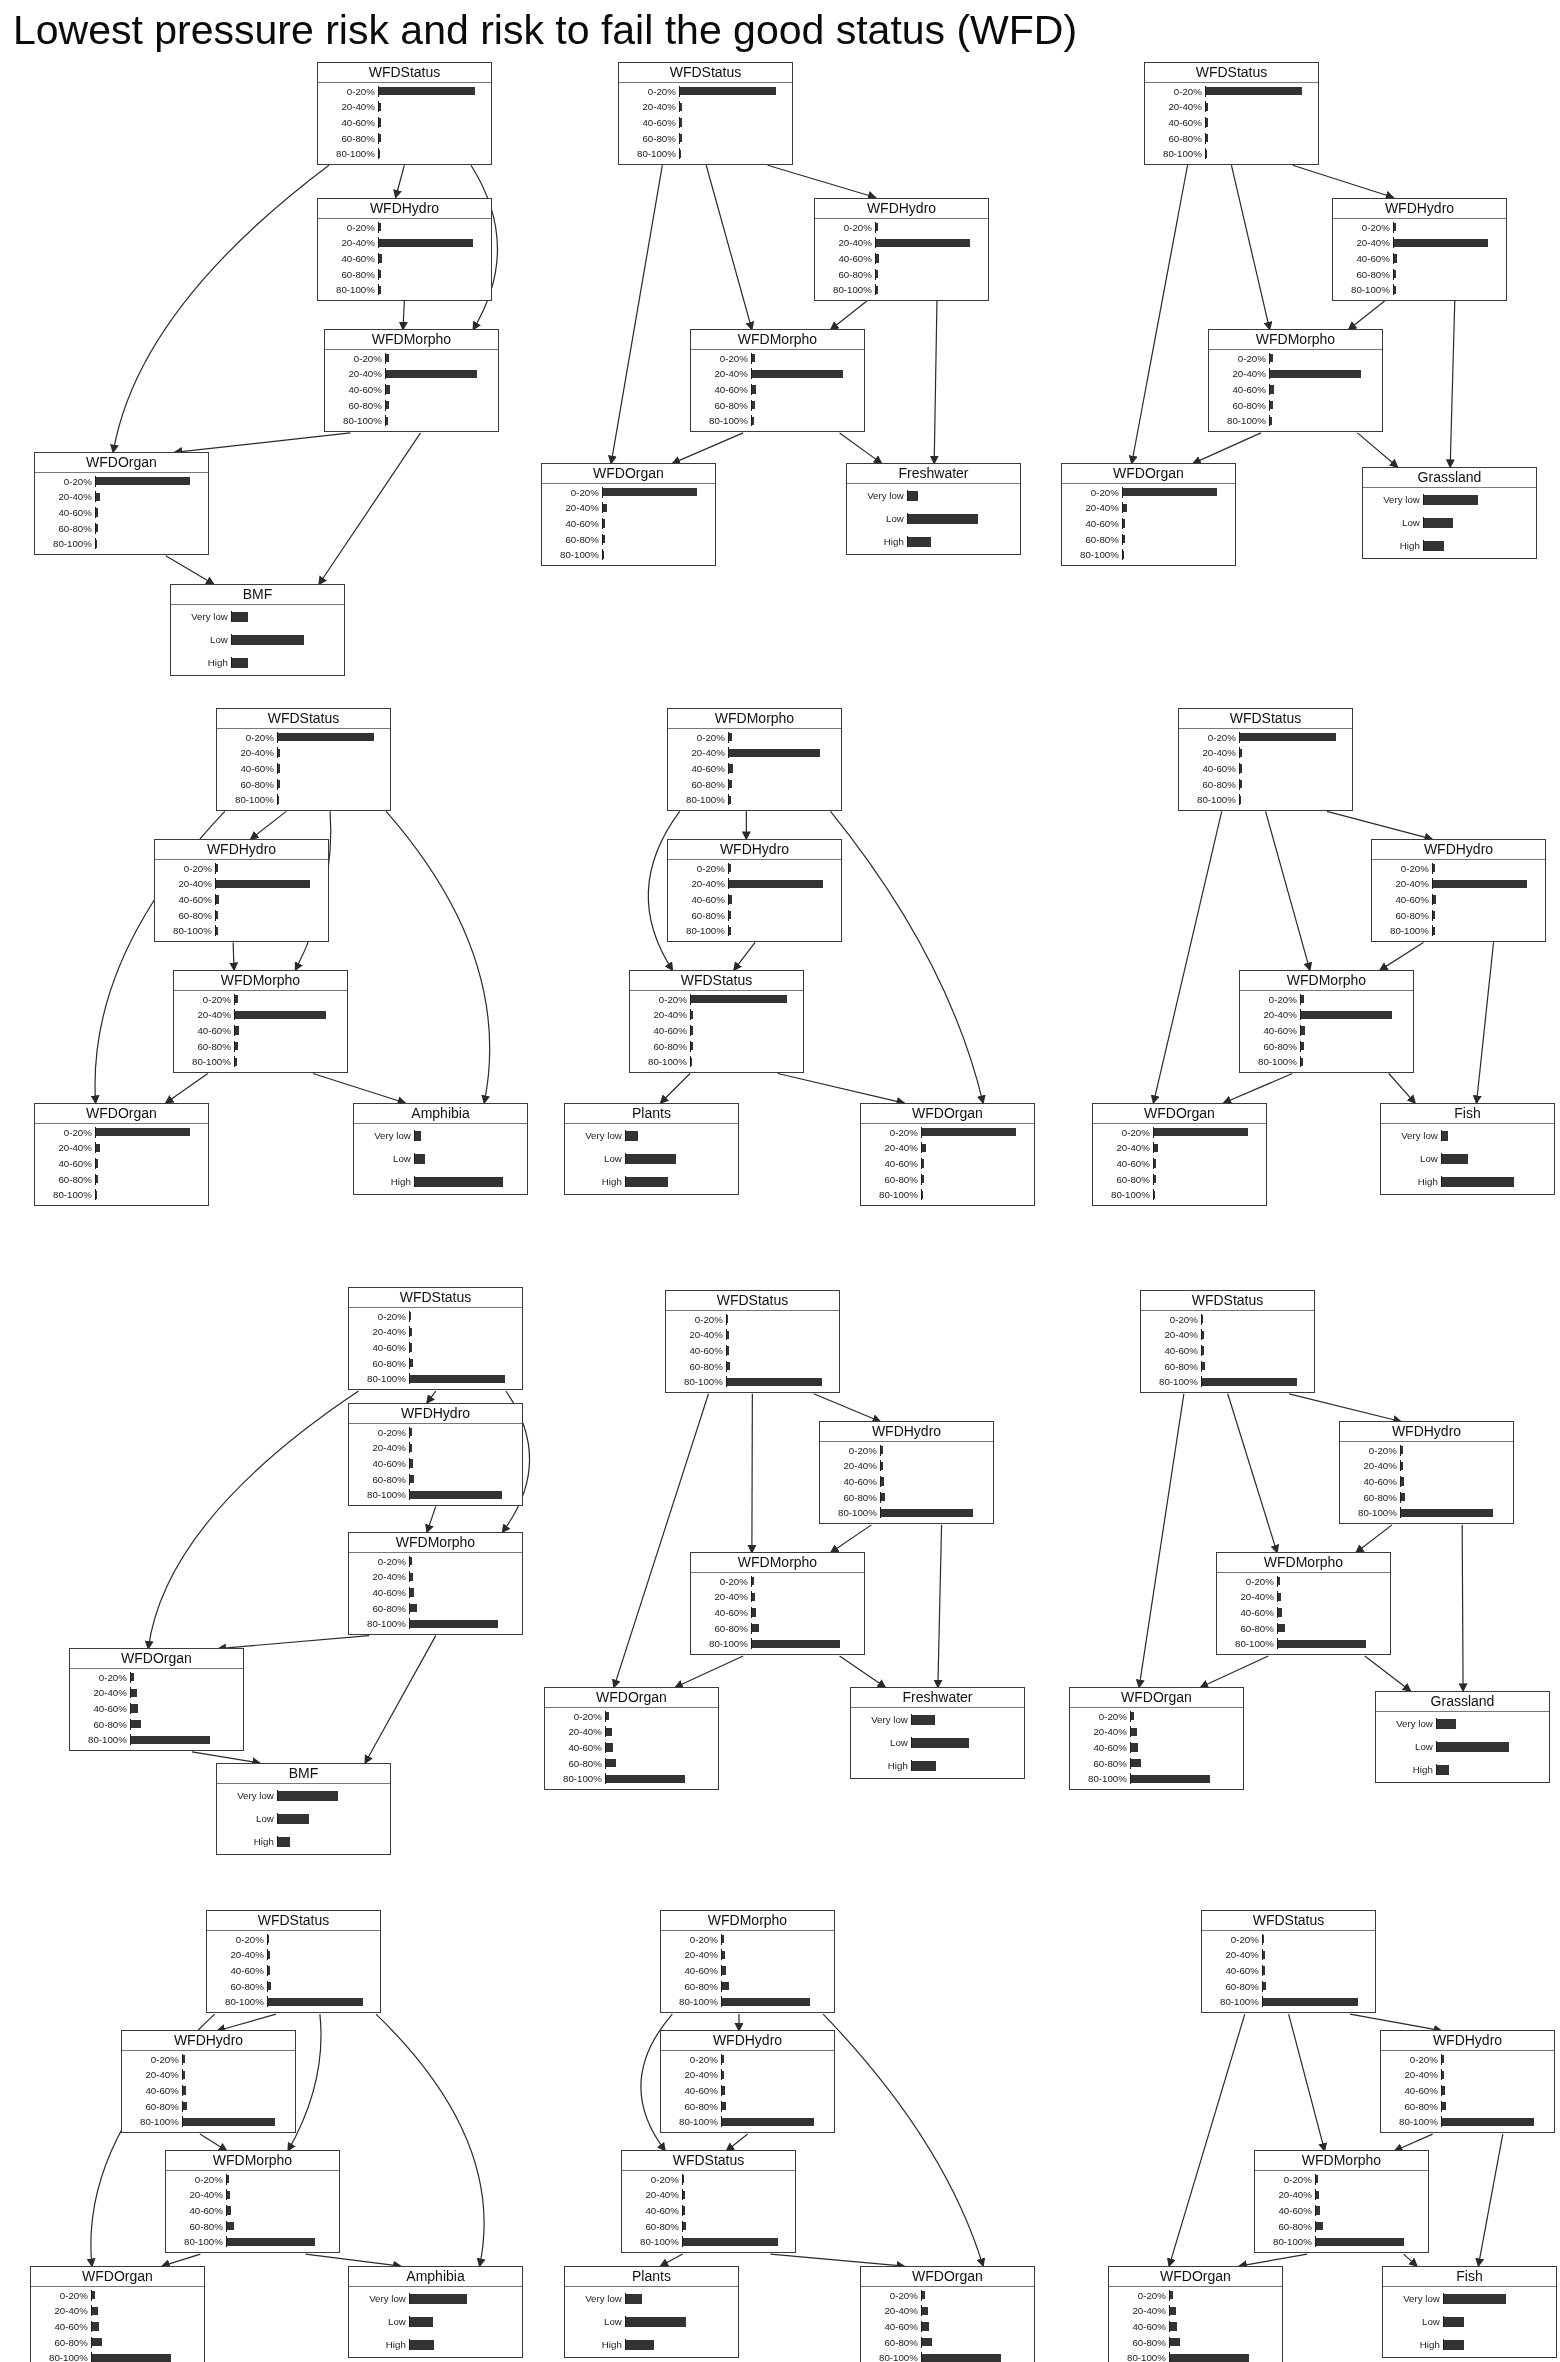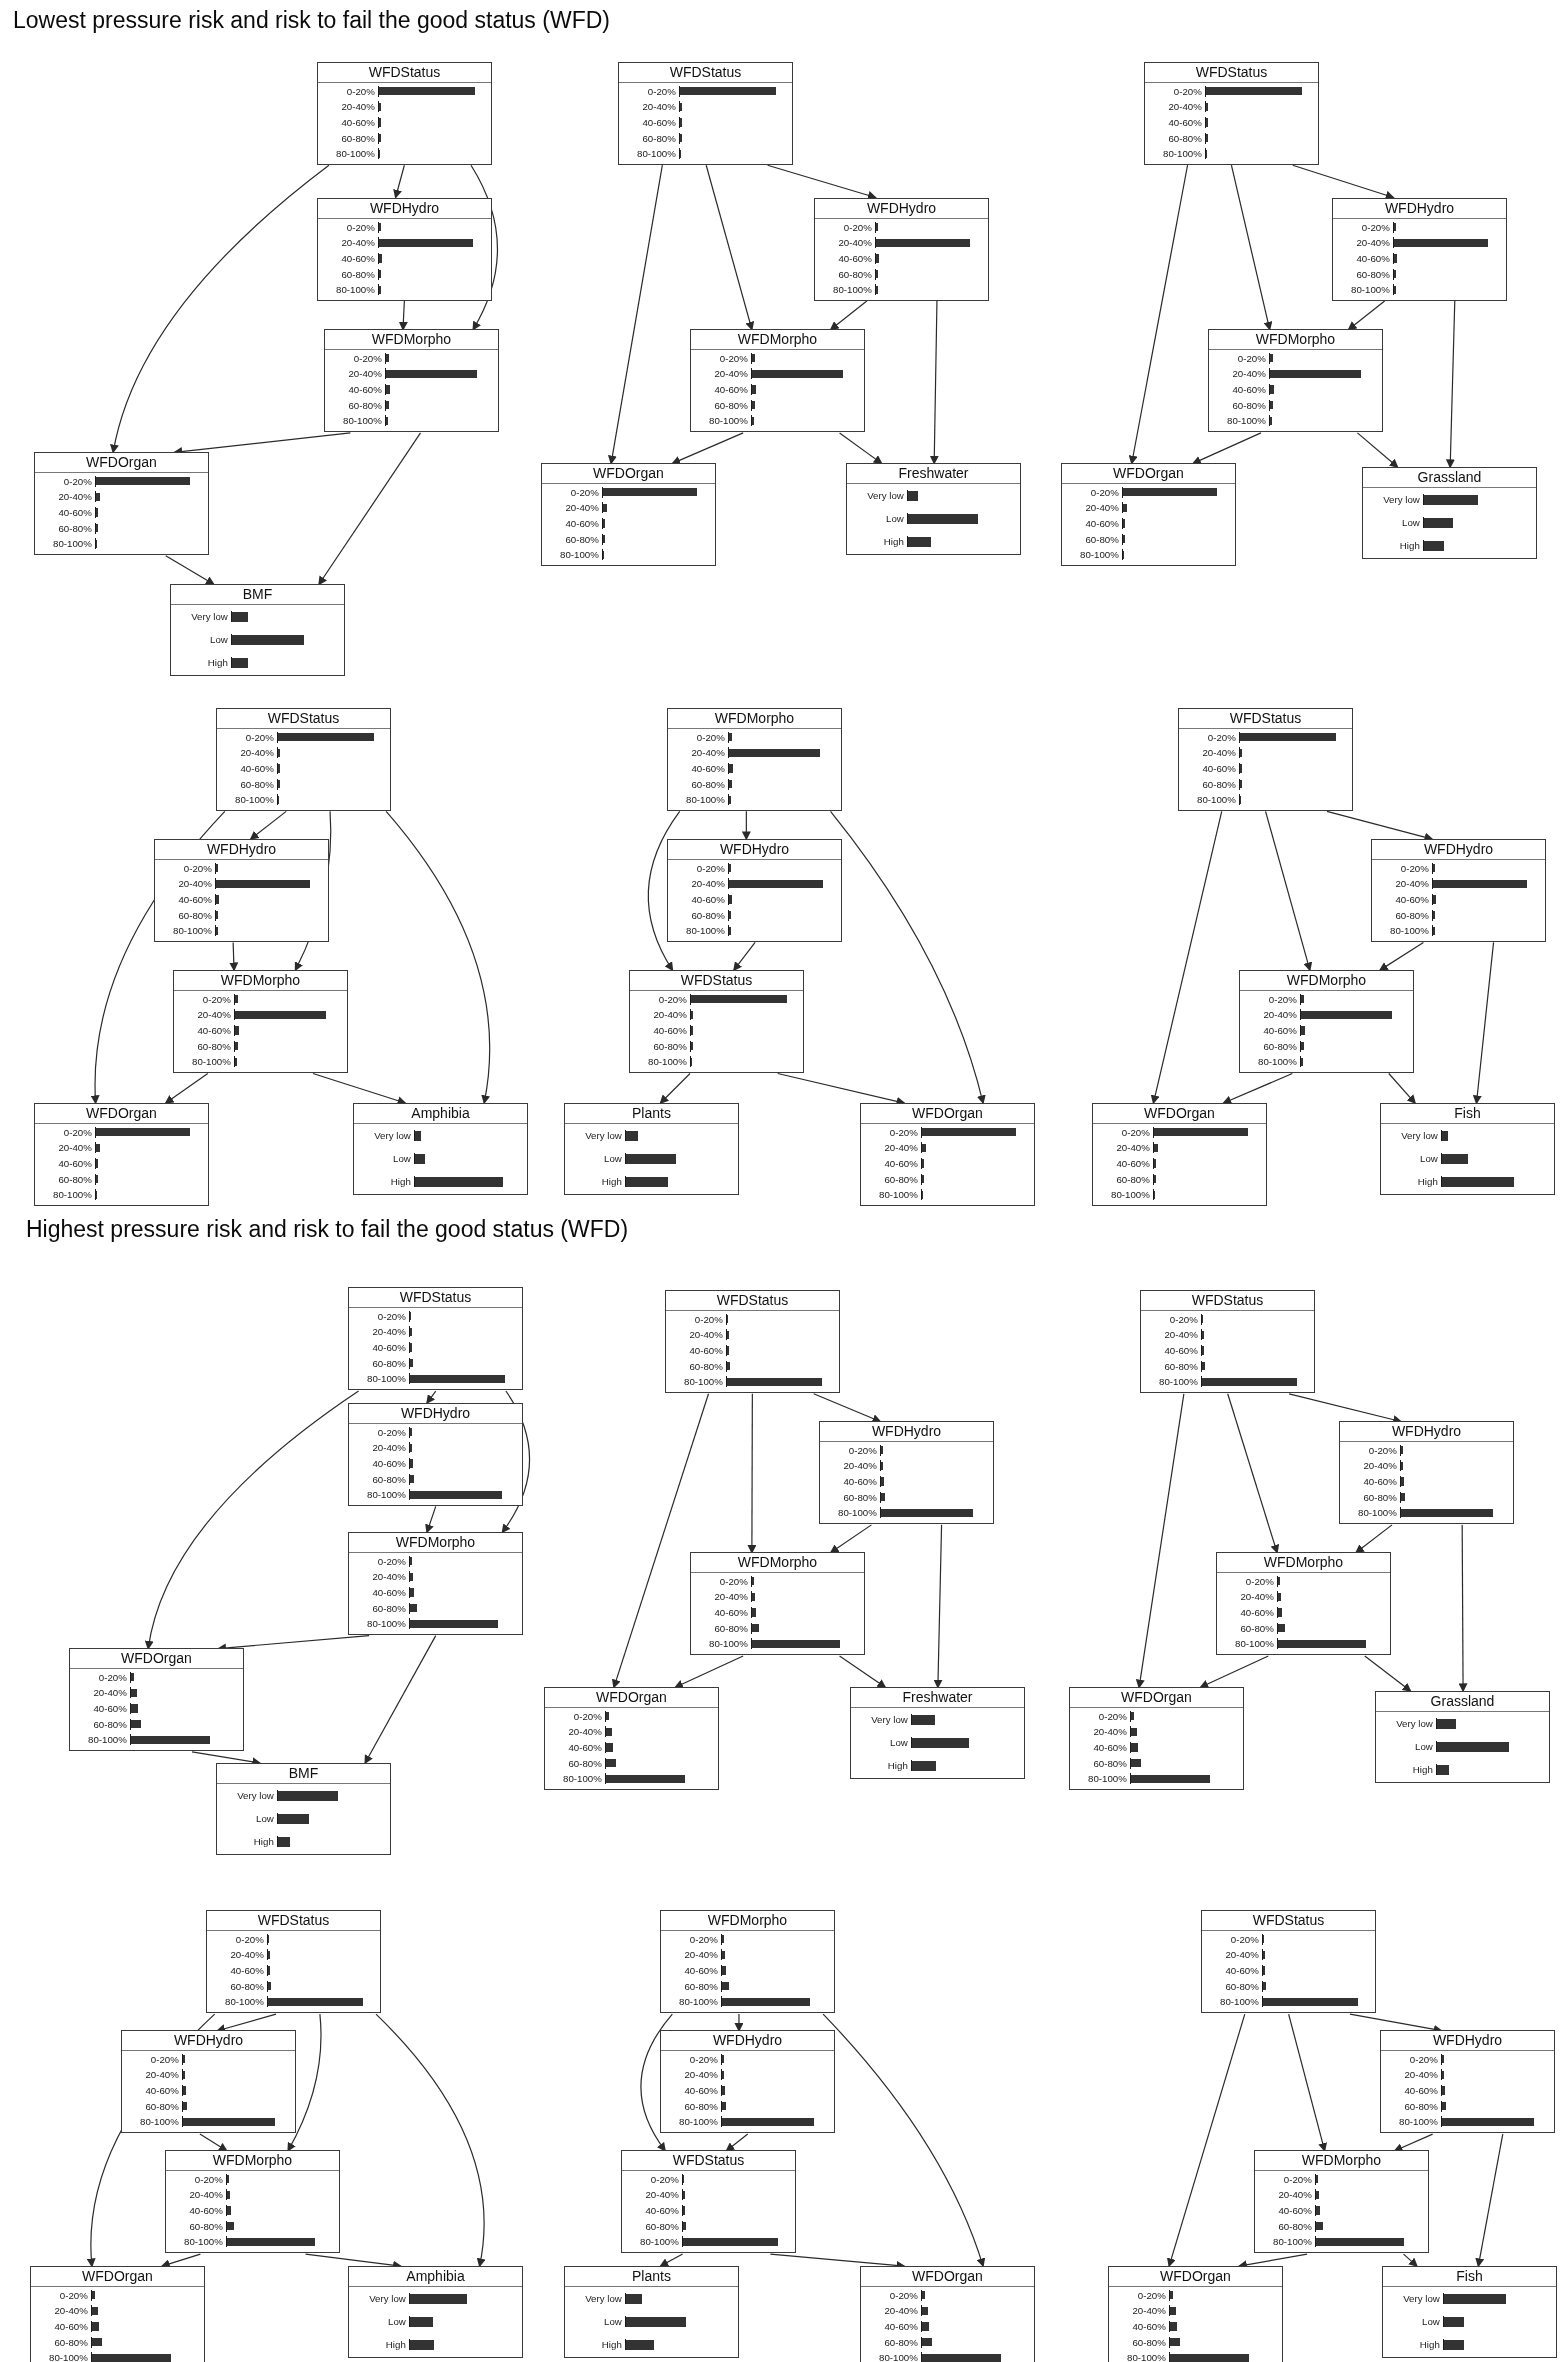--- a/index.html
+++ b/index.html
@@ -6,21 +6,21 @@
   #figure{
     position:relative;
     width:1561px;height:2363px;
     background:#ffffff;
     overflow:hidden;
     font-family:"Liberation Sans", sans-serif;
     color:#111;
   }
   .section-title{
     position:absolute;
-    font-size:23px;
+    font-size:41px;
     font-weight:400;
     color:#0b0b0b;
     white-space:nowrap;
     text-align:center;
   }
   #title-lowest{left:13px;top:7.4px;}
   #title-highest{left:26px;top:1216px;}
   #edges{position:absolute;left:0;top:0;width:1561px;height:2363px;pointer-events:none;}
   .edge{fill:none;stroke:#2a2a2a;stroke-width:1.3px;}
   .panel{position:absolute;left:0;top:0;}
@@ -150,21 +150,20 @@
       <path d="M 891.7 2182 Q 1023.35 2318.5 1065 2455" class="edge" marker-end="url(#arrow)"></path>
       <path d="M 1462.5 2182 Q 1512 2191 1561.5 2200" class="edge" marker-end="url(#arrow)"></path>
       <path d="M 1396 2182 Q 1415.5 2256 1435 2330" class="edge" marker-end="url(#arrow)"></path>
       <path d="M 1348.5 2182 Q 1307.5 2318.5 1266.5 2455" class="edge" marker-end="url(#arrow)"></path>
       <path d="M 1552 2312 Q 1531.5 2321 1511 2330" class="edge" marker-end="url(#arrow)"></path>
       <path d="M 1628 2312 Q 1614.75 2383.5 1601.5 2455" class="edge" marker-end="url(#arrow)"></path>
       <path d="M 1416 2442 Q 1379.25 2448.5 1342.5 2455" class="edge" marker-end="url(#arrow)"></path>
       <path d="M 1520.5 2442 Q 1527.75 2448.5 1535 2455" class="edge" marker-end="url(#arrow)"></path>
     </svg>
   <div class="section-title" id="title-lowest">Lowest pressure risk and risk to fail the good status (WFD)</div>
-  <div class="section-title" id="title-highest">Highest pressure risk and risk to fail the good status (WFD)</div>
 <div class="panel">
       <div class="node wfd" style="left: 317px; top: 62px;">
         <div class="node-title">WFDStatus</div>
         <div class="bar-row">
           <span class="bar-label">0-20%</span>
           <span class="bar-area">
             <span class="bar" style="width: 96px;"></span>
           </span>
         </div>
         <div class="bar-row">

